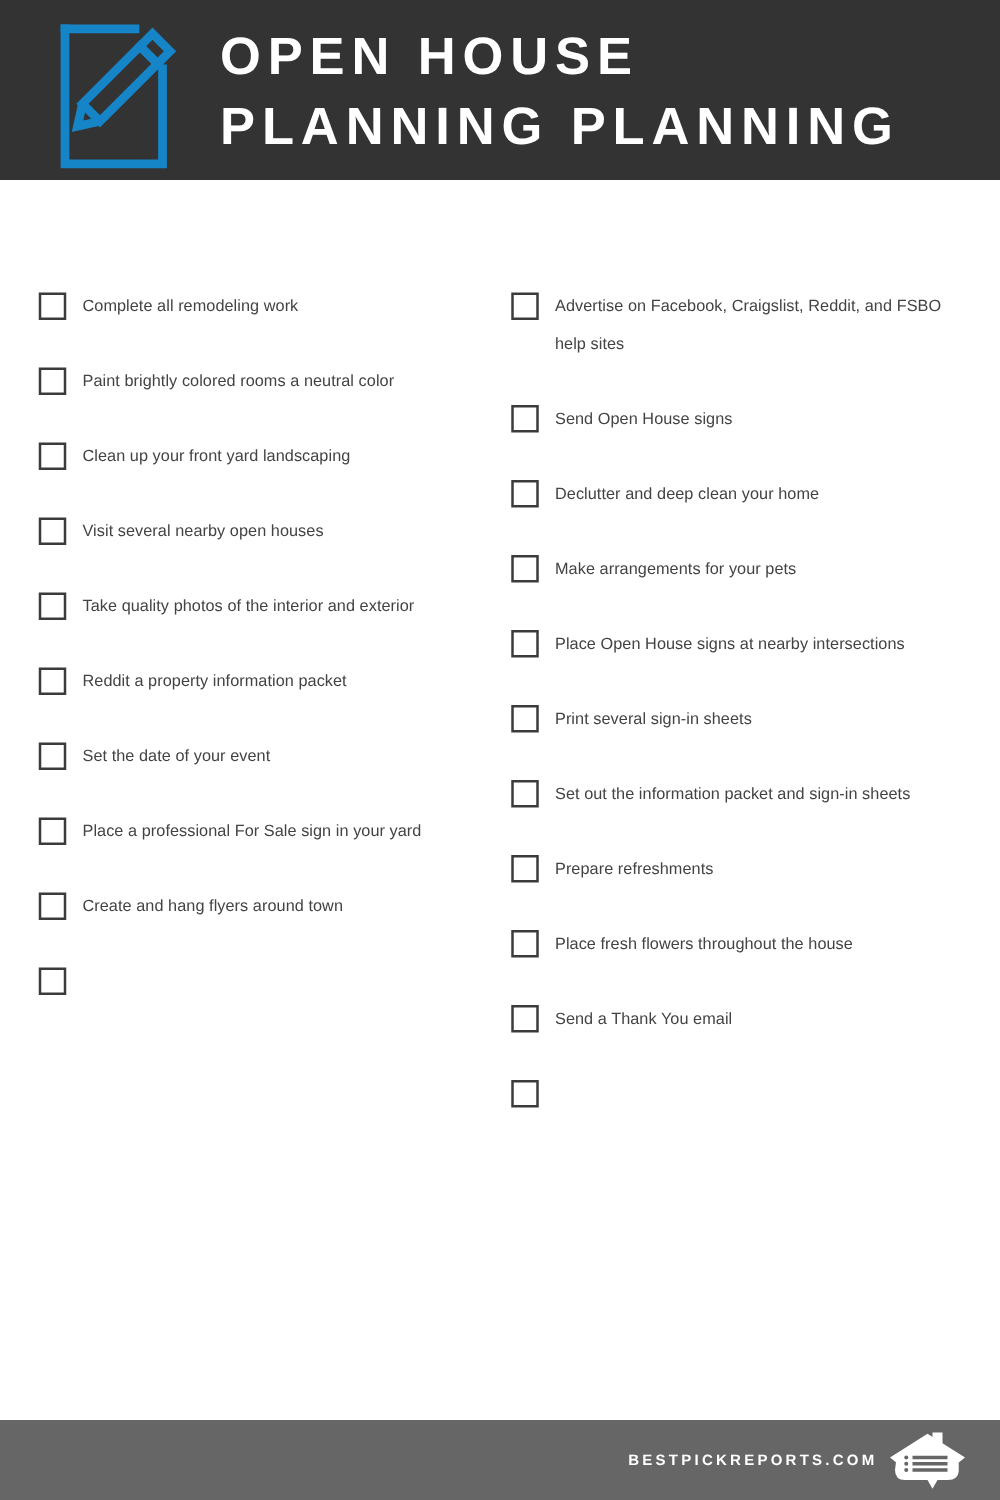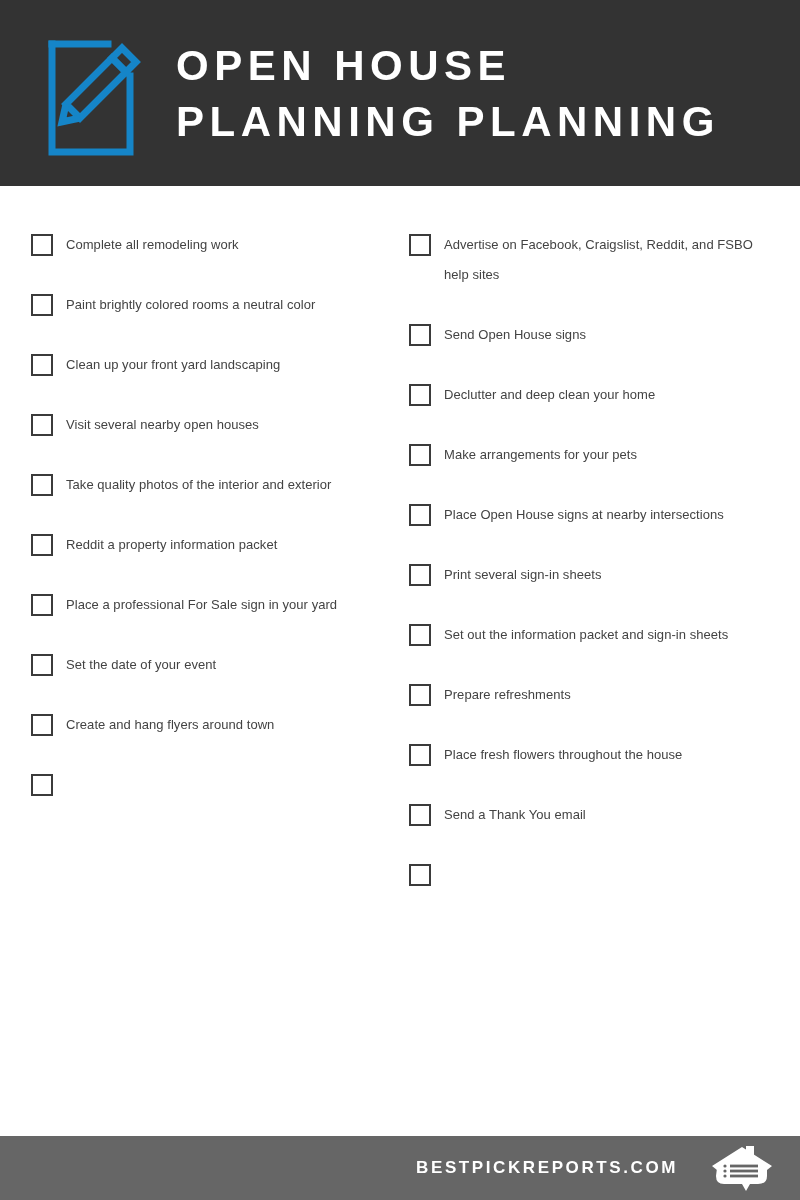--- a/index.html
+++ b/index.html
@@ -11,21 +11,21 @@
 
   body {
     font-family: "Liberation Sans", sans-serif;
     background: #ffffff;
     overflow: hidden;
     position: relative;
   }
 
   
   #header {
-    height: 186px;
+    height: 144px;
     background: #333333;
     display: flex;
     align-items: center;
     padding-left: 38px;
   }
 
   #header-icon {
     width: 108px;
     height: 140px;
     flex: 0 0 auto;
@@ -105,25 +105,25 @@
     height: 64px;
     background: #666666;
     display: flex;
     align-items: center;
     justify-content: flex-end;
     padding-right: 26px;
   }
 
   #footer-text {
     color: #ffffff;
-    font-size: 17px;
+    font-size: 12px;
     font-weight: bold;
     letter-spacing: 2.6px;
     font-family: "Liberation Sans", sans-serif;
-    margin-right: 32px;
+    margin-right: 8px;
   }
 
   #footer-logo {
     width: 64px;
     height: 48px;
     flex: 0 0 auto;
   }
 </style>
 </head>
 <body>
@@ -169,25 +169,25 @@
       <div class="check-item">
         <div class="checkbox"></div>
         <div class="check-label">Take quality photos of the interior and exterior</div>
       </div>
       <div class="check-item">
         <div class="checkbox"></div>
         <div class="check-label">Reddit a property information packet</div>
       </div>
       <div class="check-item">
         <div class="checkbox"></div>
+        <div class="check-label">Set the date of your event</div>
+      </div>
+      <div class="check-item">
+        <div class="checkbox"></div>
         <div class="check-label">Place a professional For Sale sign in your yard</div>
-      </div>
-      <div class="check-item">
-        <div class="checkbox"></div>
-        <div class="check-label">Set the date of your event</div>
       </div>
       <div class="check-item">
         <div class="checkbox"></div>
         <div class="check-label">Create and hang flyers around town</div>
       </div>
       <div class="check-item">
         <div class="checkbox"></div>
       </div>
     </div>
   <div class="column right" id="col-right">

